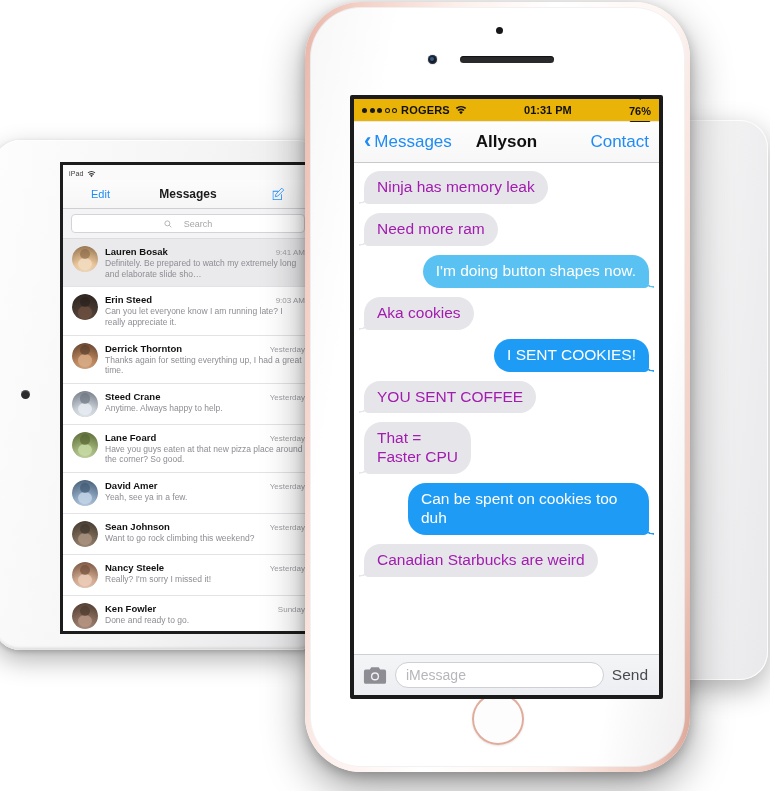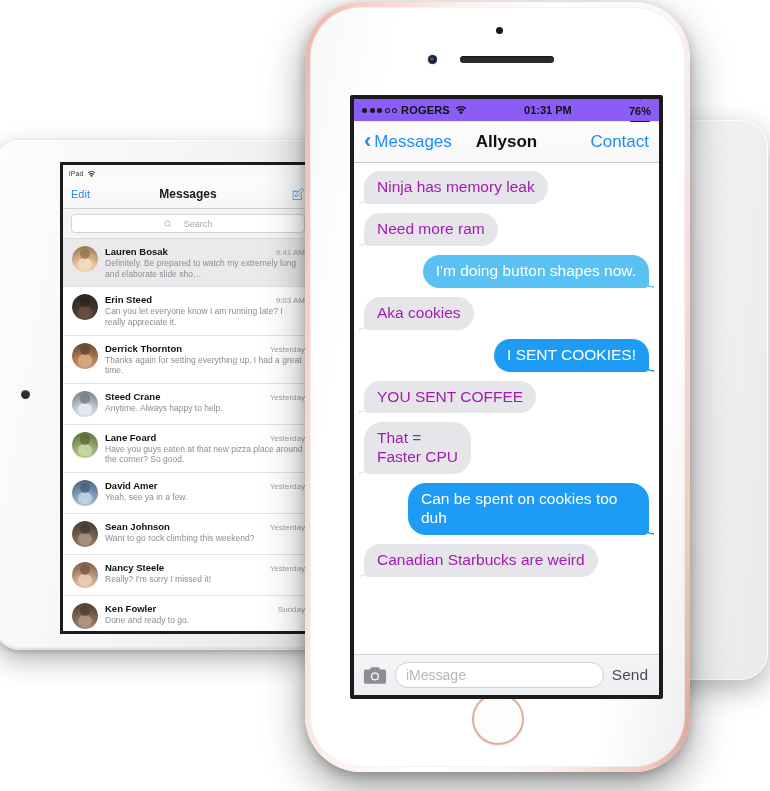--- a/index.html
+++ b/index.html
@@ -33,21 +33,21 @@
     border-bottom:3px solid #1c1c1c;
   }
   .ipad-status{
     height:13px;display:flex;align-items:center;gap:4px;padding:2px 0 0 6px;
     font-size:7px;color:#3a3a3a;letter-spacing:.1px;background:#fafafa;
   }
   .ipad-navbar{
     height:28px;background:linear-gradient(#fcfcfc,#f6f6f6);
     border-bottom:1px solid #cfcfd2;
     display:flex;align-items:center;justify-content:space-between;
-    padding:0 8px;position:relative;
+    padding:0 28px;position:relative;
   }
   .ipad-edit{color:#1f8cf6;font-size:11px;}
   .ipad-title{font-size:12px;font-weight:bold;color:#1b1b1b;
     position:absolute;left:0;right:0;text-align:center;pointer-events:none;}
   .compose-ico{width:14px;height:14px;position:relative;z-index:2;}
   .ipad-searchwrap{background:#f4f4f6;padding:5px 8px;border-bottom:1px solid #dcdcdf;}
   .ipad-search{
     height:17px;background:#ffffff;border:1px solid #d4d4d8;border-radius:4px;
     display:flex;align-items:center;justify-content:center;gap:12px;
     font-size:9px;color:#a6a6ab;
@@ -109,21 +109,21 @@
                inset 0 0 0 3px rgba(255,255,255,.6),
                0 1px 2px rgba(0,0,0,.10);
   }
   .ip-screen{
     position:absolute;left:40px;top:88px;width:305px;height:596px;
     background:#ffffff;overflow:hidden;
     border:4px solid #1b1b1b;border-radius:2px;
     display:flex;flex-direction:column;
   }
   .ip-status{
-    height:22px;background:#8b5cf6;display:flex;align-items:center;
+    height:22px;background:#eab308;display:flex;align-items:center;
     padding:0 8px;font-size:11px;color:#111;font-weight:bold;
     border-bottom:1px solid #e8e8e8;
   }
   .dots{display:flex;gap:2.5px;align-items:center;margin-right:4px;}
   .dots span{width:5px;height:5px;border-radius:50%;background:#1a1a1a;display:block;}
   .dots span.hollow{background:transparent;box-shadow:inset 0 0 0 1px #1a1a1a;}
   .carrier{font-size:11px;font-weight:bold;letter-spacing:.2px;}
   .st-mid{flex:1;text-align:center;font-size:11px;font-weight:bold;}
   .st-right{display:flex;align-items:center;gap:4px;font-size:11px;font-weight:bold;flex-direction:column;}
   .batt{width:22px;height:10px;border:1px solid #1a1a1a;border-radius:2px;

